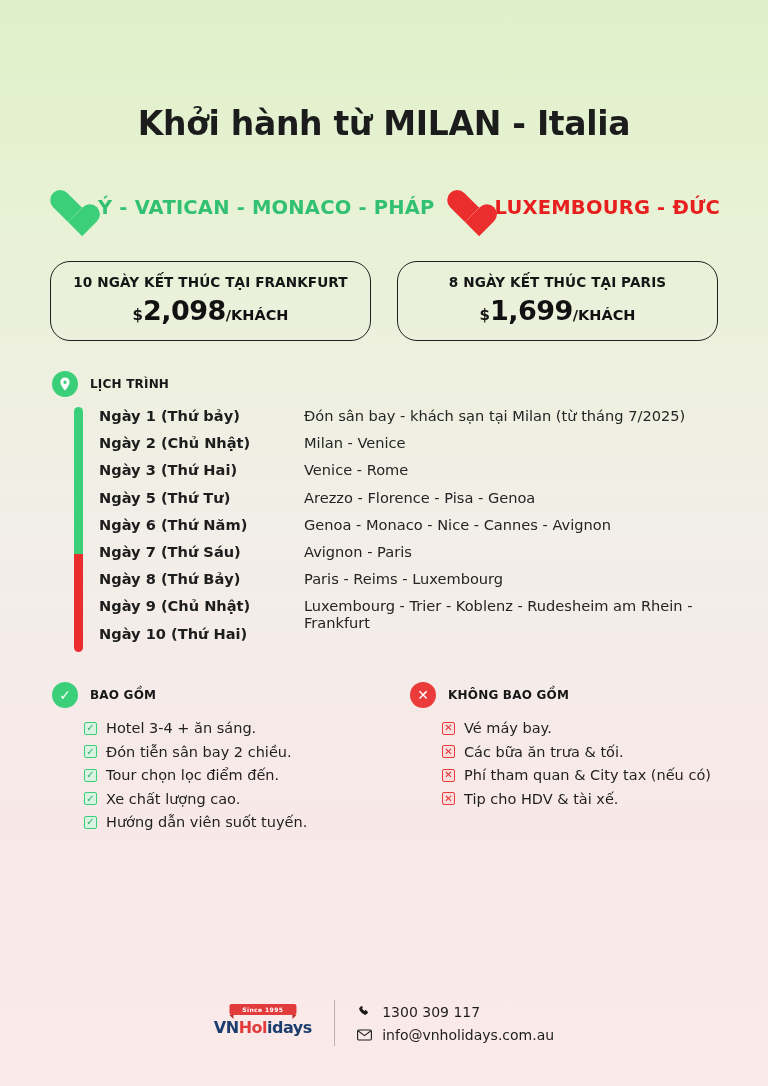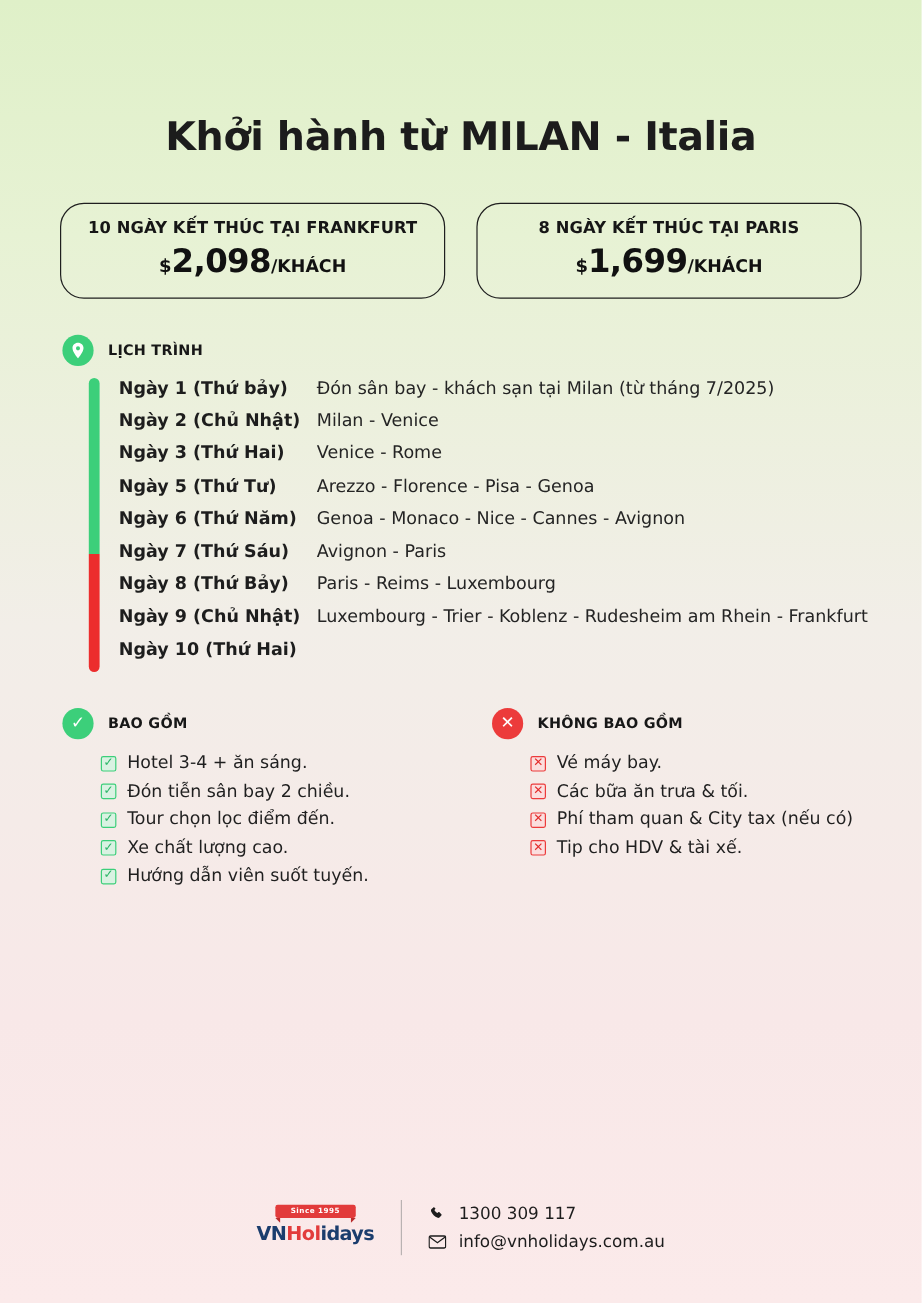--- a/index.html
+++ b/index.html
@@ -10,21 +10,21 @@
   }
   body {
     background: linear-gradient(to bottom, #dff0c8 0%, #e7f2d4 18%, #f2eee8 48%, #f8e8e8 78%, #fbeaea 100%);
     position: relative;
     overflow: hidden;
   }
   .page {
     width: 768px;
     height: 1086px;
     position: relative;
-    padding: 2px 26px;
+    padding: 12px 26px;
   }
 
   
   .title {
     text-align: center;
     font-size: 33px;
     font-weight: 800;
     color: #1c1c1c;
     letter-spacing: -0.3px;
     padding-top: 92px;
@@ -133,20 +133,21 @@
     border-radius: 6px;
     margin-right: 16px;
     background: linear-gradient(to bottom, #3ccf7a 0%, #3ccf7a 60%, #ec2d2d 60%, #ec2d2d 100%);
     flex: none;
   }
   .itin-list { flex: 1; }
   .itin-row {
     display: flex;
     align-items: baseline;
     height: 27.2px;
+    gap: 40px;
   }
   .itin-day {
     width: 165px;
     flex: none;
     font-size: 14.6px;
     color: #1d1d1d;
     font-weight: 600;
   }
   .itin-desc {
     font-size: 14.6px;
@@ -253,20 +254,26 @@
   .ci { width: 15px; height: 15px; flex: none; display:flex; align-items:center; justify-content:center; }
   .ci svg { display: block; }
 </style>
 </head>
 <body>
 
 <div class="page">
 
   <h1 class="title">Khởi hành từ MILAN - Italia</h1>
 
+  <div class="routes">
+    <span class="heart green"></span>
+    <span class="route-text green">Ý - VATICAN - MONACO - PHÁP</span>
+    <span class="heart red"></span>
+    <span class="route-text red">LUXEMBOURG - ĐỨC</span>
+  </div>
 
   <div class="prices">
     <div class="price-box">
       <div class="pb-title">10 NGÀY KẾT THÚC TẠI FRANKFURT</div>
       <div class="pb-price">
         <span class="pb-cur">$</span>
         <span class="pb-amount">2,098</span>
         <span class="pb-unit">/KHÁCH</span>
       </div>
     </div>

